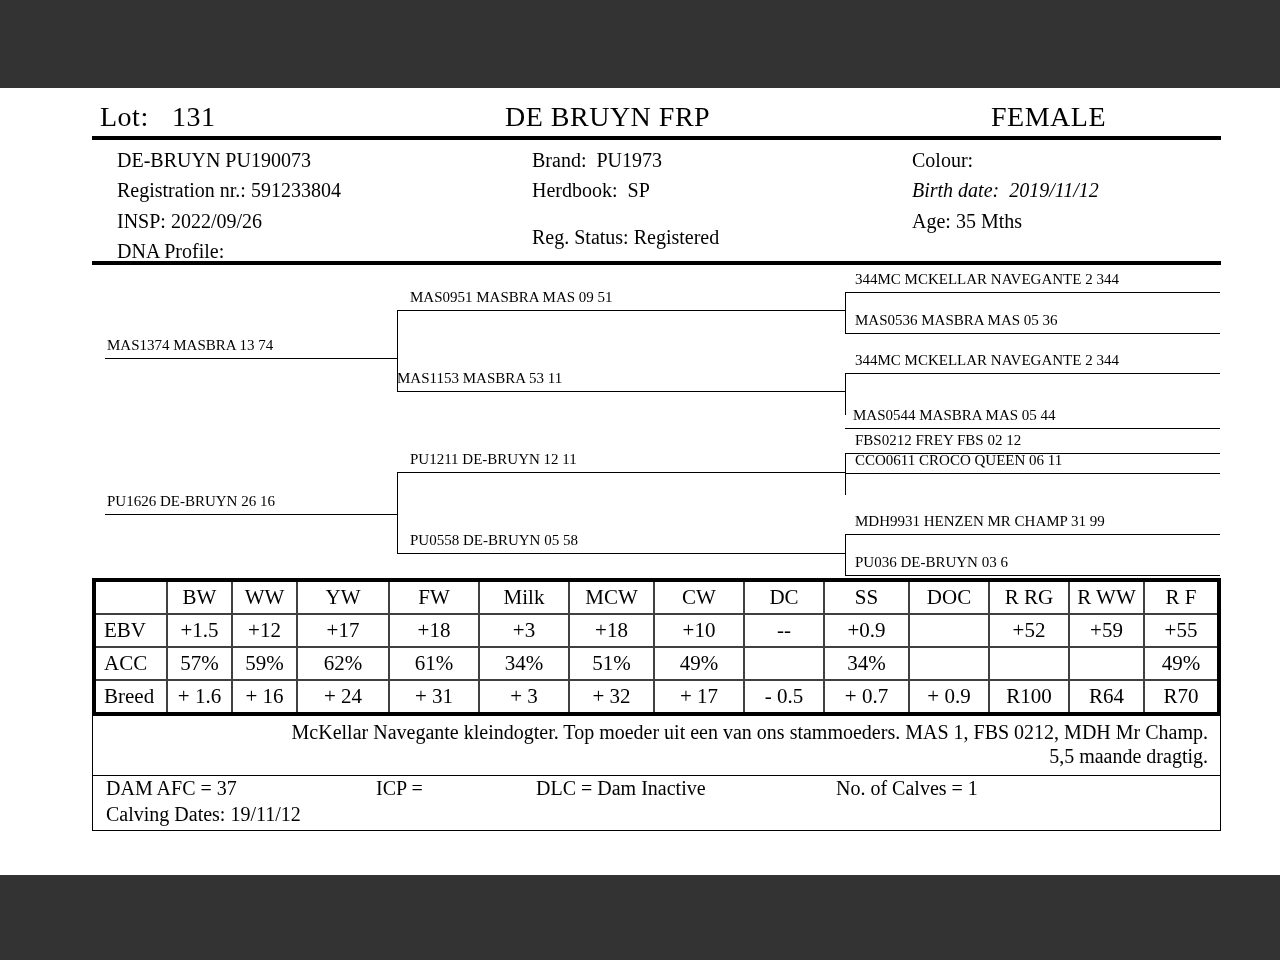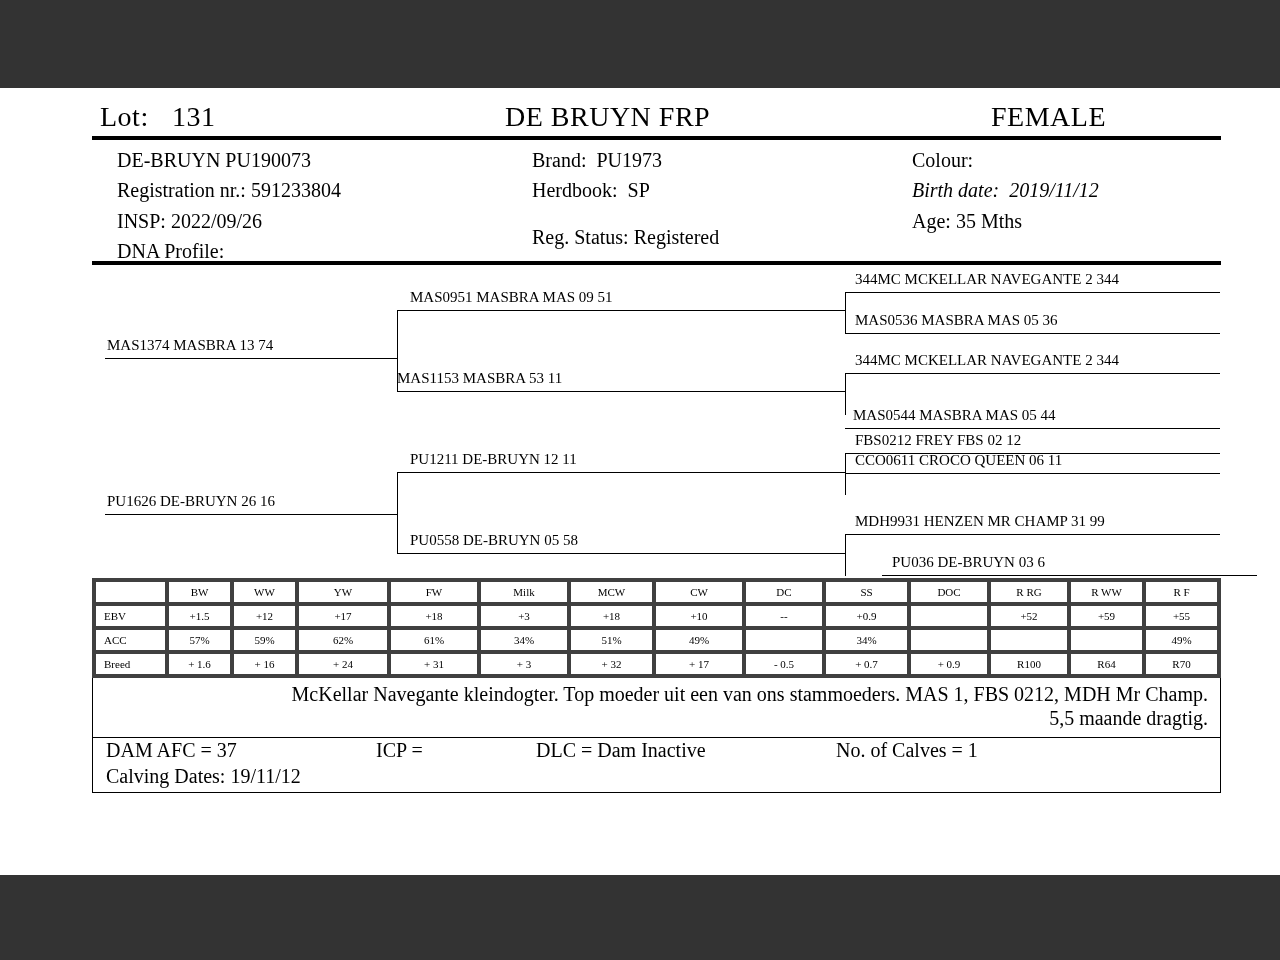--- a/index.html
+++ b/index.html
@@ -39,33 +39,33 @@
   .n4 { left:397px; top:370px; width:448px; padding-left:0; }
   .n5 { left:397px; top:451px; width:448px; padding-left:13px; }
   .n6 { left:397px; top:532px; width:448px; padding-left:13px; }
   .n7  { left:845px; top:271px; width:375px; padding-left:10px; }
   .n8  { left:845px; top:312px; width:375px; padding-left:10px; }
   .n9  { left:845px; top:352px; width:375px; padding-left:10px; }
   .n10 { left:845px; top:407px; width:375px; }
   .n11 { left:845px; top:432px; width:375px; padding-left:10px; }
   .n12 { left:845px; top:452px; width:375px; padding-left:10px; }
   .n13 { left:845px; top:513px; width:375px; padding-left:10px; }
-  .n14 { left:845px; top:554px; width:375px; padding-left:10px;margin-left:37px; }
+  .n14 { left:845px; top:554px; width:375px; padding-left:10px; }
   .vline { position:absolute; width:0; border-left:1px solid #000; }
   .v1 { left:397px; top:310px; height:82px; }
   .v2 { left:397px; top:472px; height:82px; }
   .v3 { left:845px; top:292px; height:42px; }
   .v4 { left:845px; top:373px; height:42px; }
   .v5 { left:845px; top:453px; height:42px; }
   .v6 { left:845px; top:534px; height:42px; }
 
   
   .tablewrap { position:absolute; left:92px; top:578px; width:1129px; }
   table.ebv { width:100%; border-collapse:collapse; table-layout:fixed; border:4px solid #000; }
-  table.ebv th, table.ebv td { border:4px solid #404040; font-size:11px; font-weight:normal;
+  table.ebv th, table.ebv td { border:2px solid #404040; font-size:21px; font-weight:normal;
         text-align:center; padding:3px 2px; height:24px; overflow:hidden; white-space:nowrap; }
   table.ebv td.rowlabel { text-align:left; padding-left:8px; }
   .bottombox { border:1px solid #000; border-top:none; font-size:20px; }
   .notes { border-bottom:1px solid #000; padding:4px 12px 7px; line-height:24px;text-align:right; }
   .damrow { position:relative; height:27px; }
   .damrow span { position:absolute; top:1px; white-space:pre; }
   .dam-afc { left:13px; } .dam-icp { left:283px; } .dam-dlc { left:443px; } .dam-calves { left:743px; }
   .calving { padding:0 12px 5px 13px; height:27px; }
 </style>
 </head>

